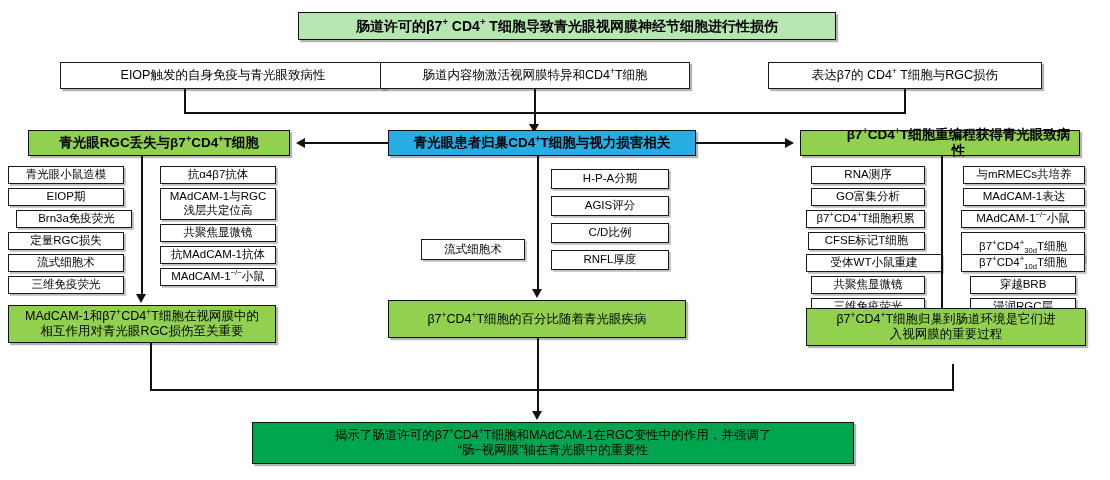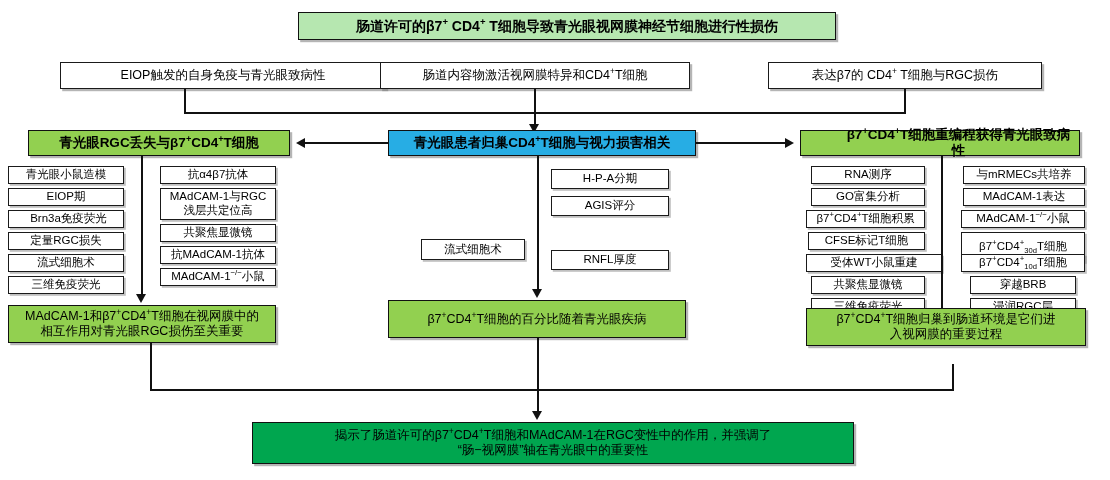--- a/index.html
+++ b/index.html
@@ -122,21 +122,21 @@
 
   <div class="ln h" style="left:696px;top:142px;width:89px;"></div>
   <div class="arw right" style="left:785px;top:137.5px;"></div>
 
   <div class="box small" style="left:8px;top:166px;width:116px;height:18px;">
     <span>青光眼小鼠造模</span>
     </div>
   <div class="box small" style="left:8px;top:188px;width:116px;height:18px;">
     <span>EIOP期</span>
     </div>
-  <div class="box small" style="left:8px;top:210px;width:116px;height:18px;padding-left:8px;">
+  <div class="box small" style="left:16px;top:210px;width:116px;height:18px;padding-left:8px;">
     <span>Brn3a免疫荧光</span>
     </div>
   <div class="box small" style="left:8px;top:232px;width:116px;height:18px;">
     <span>定量RGC损失</span>
     </div>
   <div class="box small" style="left:8px;top:254px;width:116px;height:18px;">
     <span>流式细胞术</span>
     </div>
   <div class="box small" style="left:8px;top:276px;width:116px;height:18px;">
     <span>三维免疫荧光</span>
@@ -169,20 +169,23 @@
 
   <div class="box small" style="left:421px;top:239px;width:104px;height:21px;">
     <span>流式细胞术</span>
     </div>
 
   <div class="box small" style="left:551px;top:169px;width:118px;height:20px;">
     <span>H-P-A分期</span>
     </div>
   <div class="box small" style="left:551px;top:196px;width:118px;height:20px;">
     <span>AGIS评分</span>
+    </div>
+  <div class="box small" style="left:551px;top:223px;width:118px;height:20px;">
+    <span>C/D比例</span>
     </div>
   <div class="box small" style="left:551px;top:250px;width:118px;height:20px;">
     <span>RNFL厚度</span>
     </div>
 
   <div class="ln v" style="left:537px;top:156px;height:135px;"></div>
   <div class="arw down" style="left:532px;top:289px;"></div>
 
   <div class="box green mid" style="left:388px;top:300px;width:298px;height:38px;flex-direction:column;">
     <span>β7<span class="sup">+</span>CD4<span class="sup">+</span>T细胞的百分比随着青光眼疾病</span>

